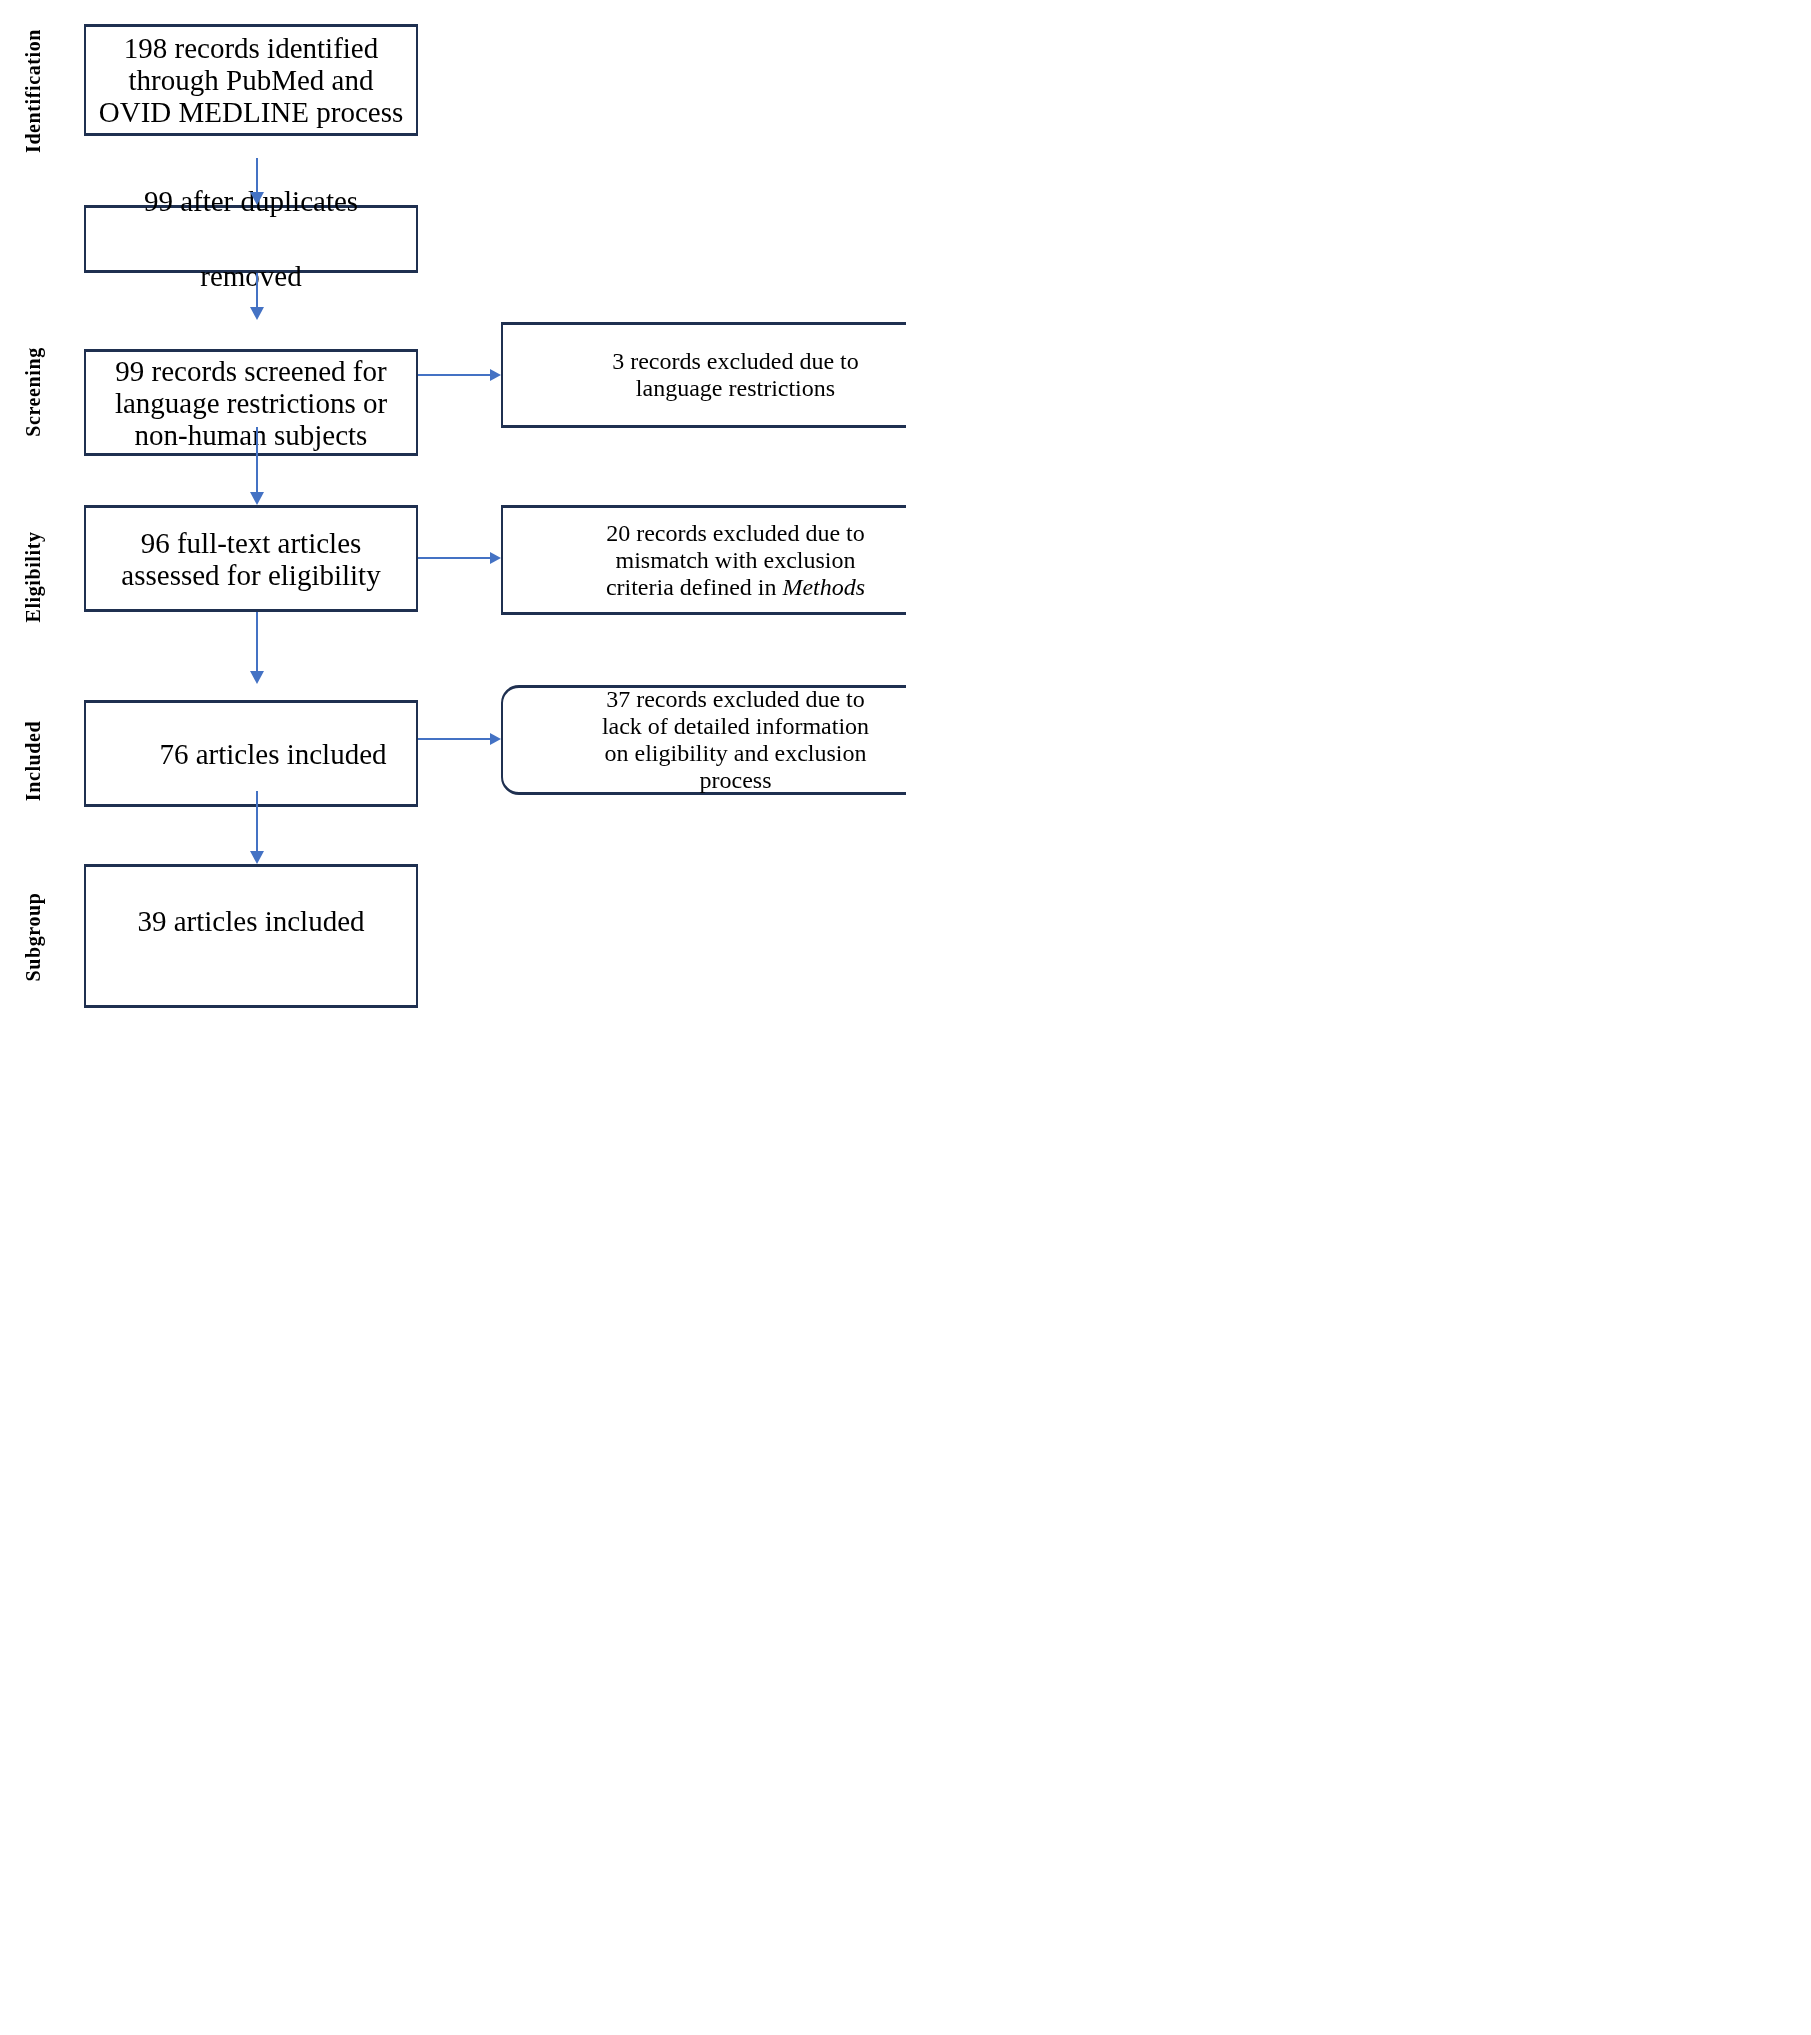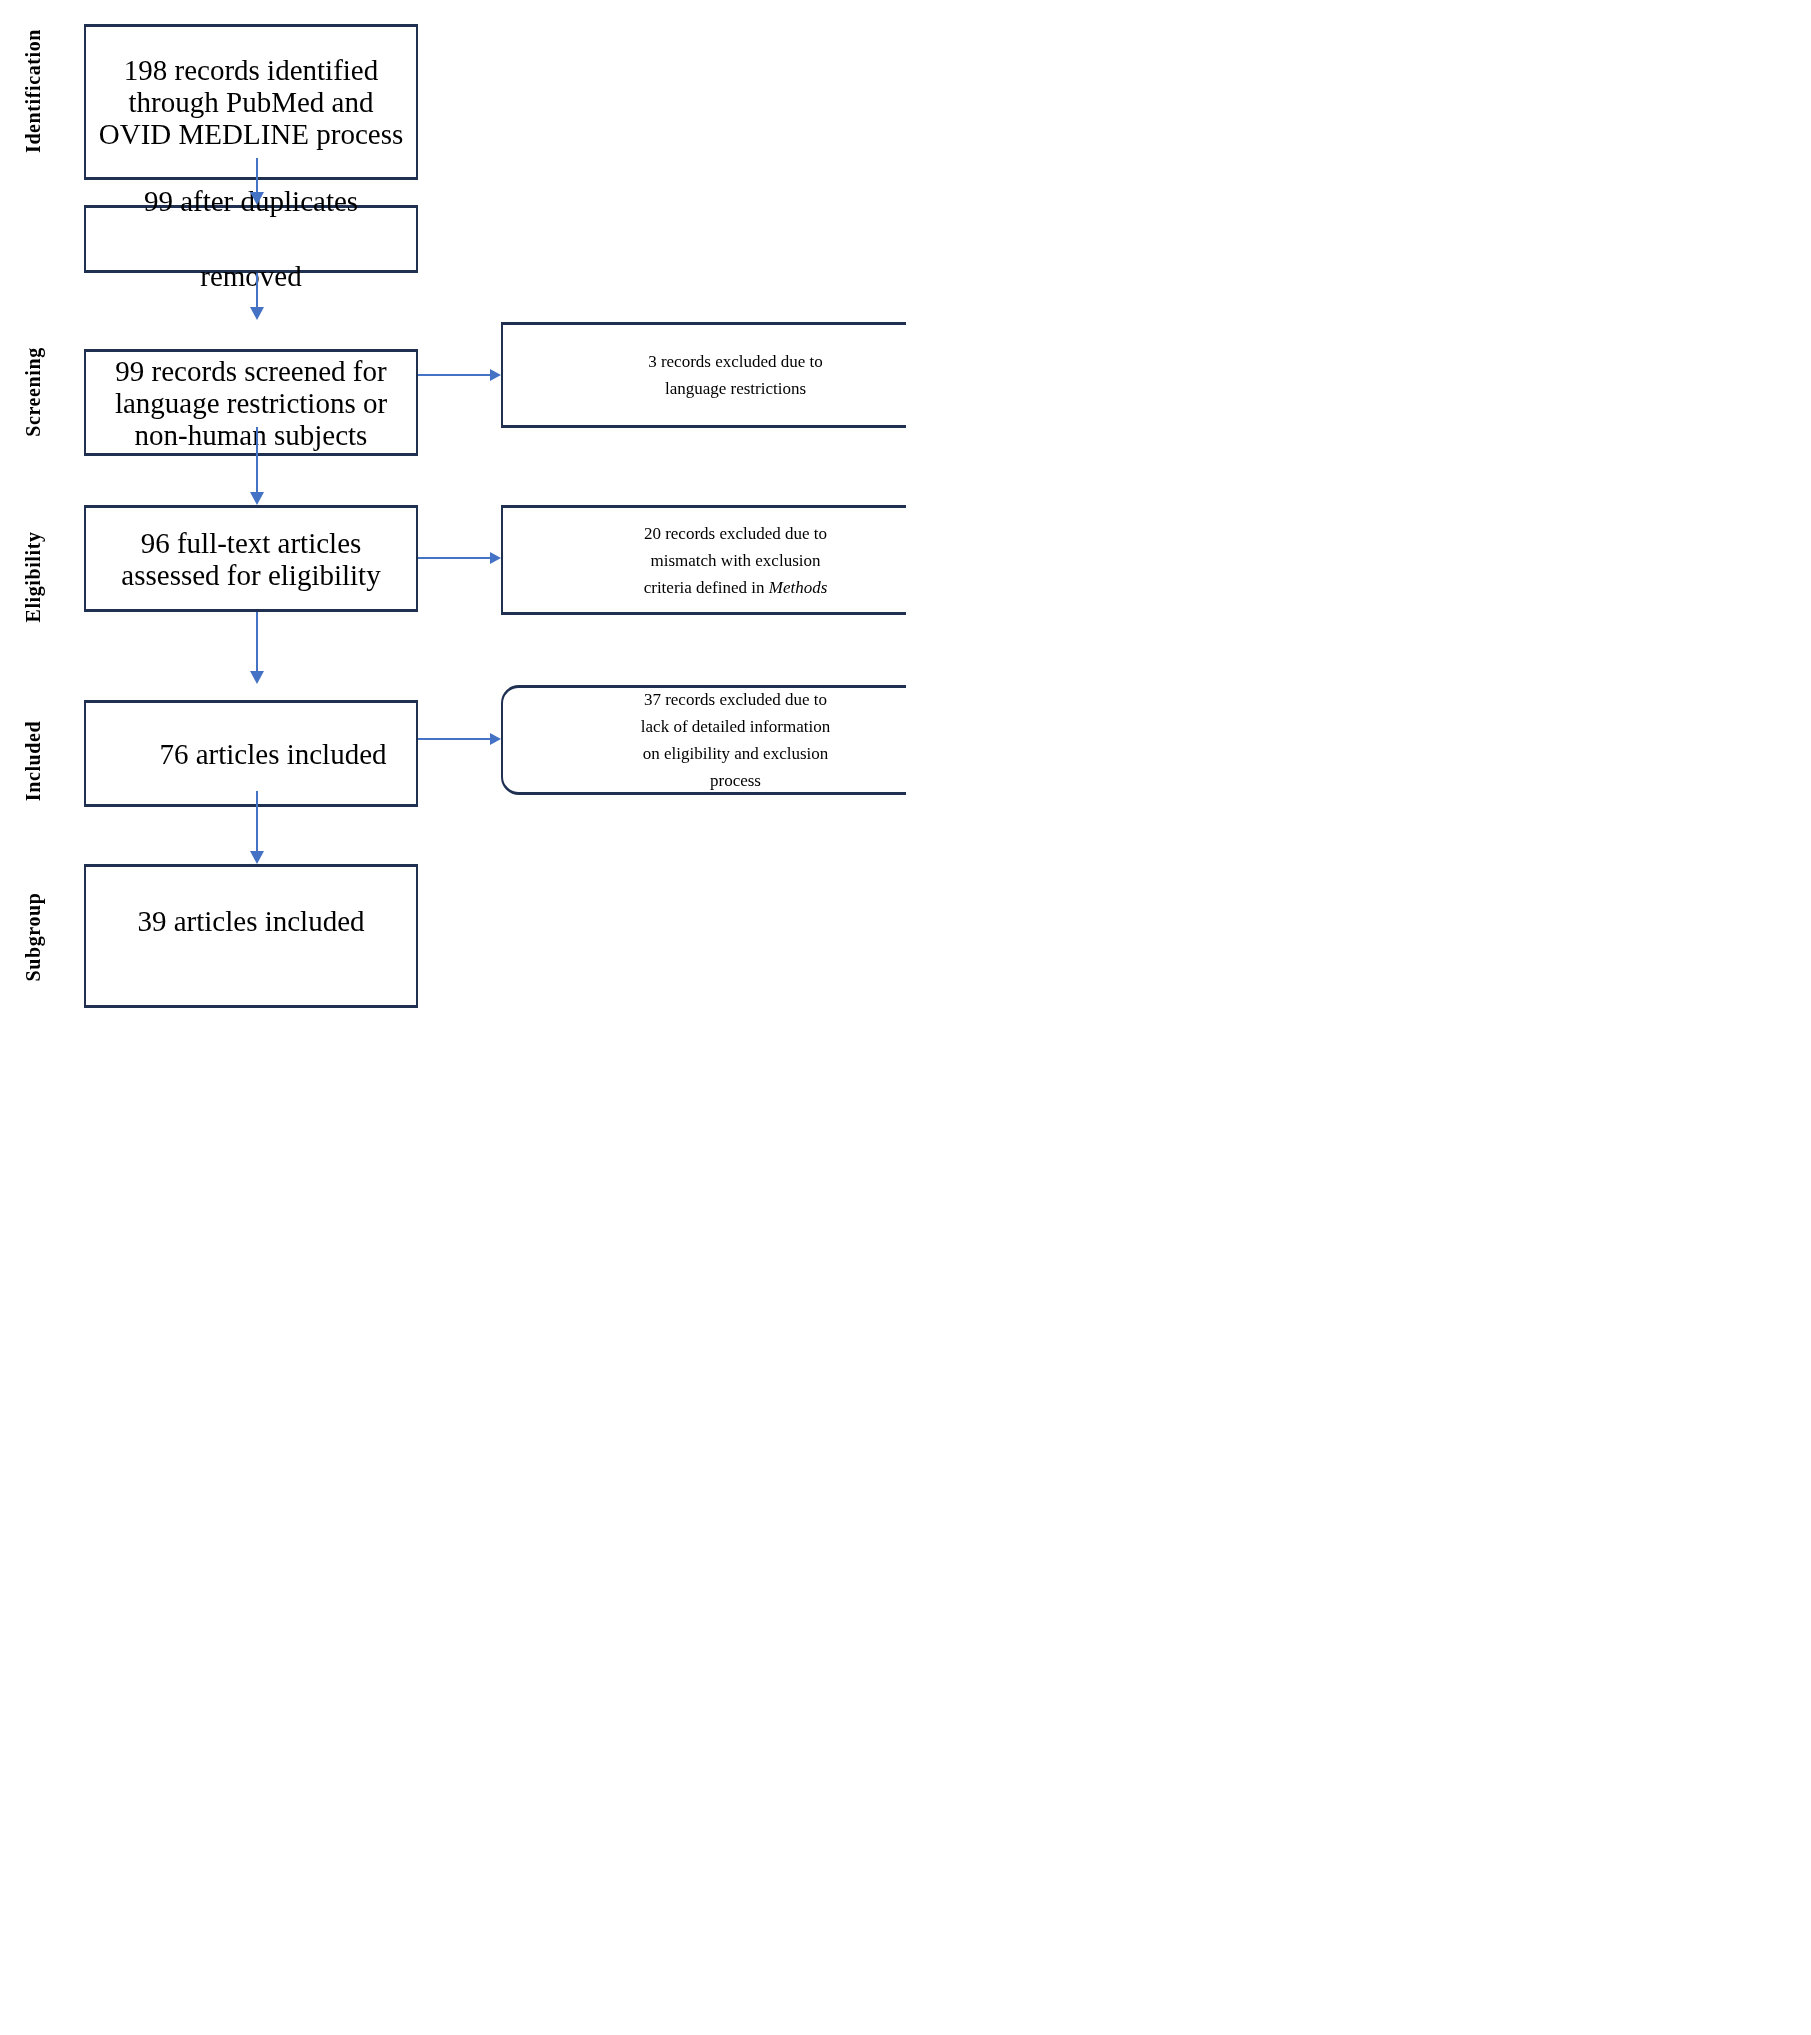--- a/index.html
+++ b/index.html
@@ -26,22 +26,22 @@
     border-top-width:3.5px;
     border-bottom-width:3.5px;
     display:flex;
     flex-direction:column;
     justify-content:center;
     align-items:center;
     text-align:center;
   }
   .box .line{white-space:nowrap;}
   .box.main{left:84px;width:334px;font-size:29px;line-height:32px;}
-  .box.right{left:501px;width:469px;font-size:17px;line-height:27px;}
-  #box-identified{top:24px;height:156px;}
+  .box.right{left:501px;width:469px;font-size:24px;line-height:27px;}
+  #box-identified{top:24px;height:112px;}
   #box-duplicates{top:205px;height:68px;line-height:31px;gap:44px;}
   #box-screened{top:321px;height:107px;margin-top:28px;}
   #box-assessed{top:505px;height:107px;}
   #box-included{top:700px;height:107px;padding-left:44px;}
   #box-subgroup{top:864px;height:144px;padding-bottom:31px;}
   #rbox-language{top:322px;height:106px;}
   #rbox-criteria{top:505px;height:110px;}
   #rbox-information{top:685px;height:110px;border-radius:18px;}
   .box em{font-style:italic;}
   

